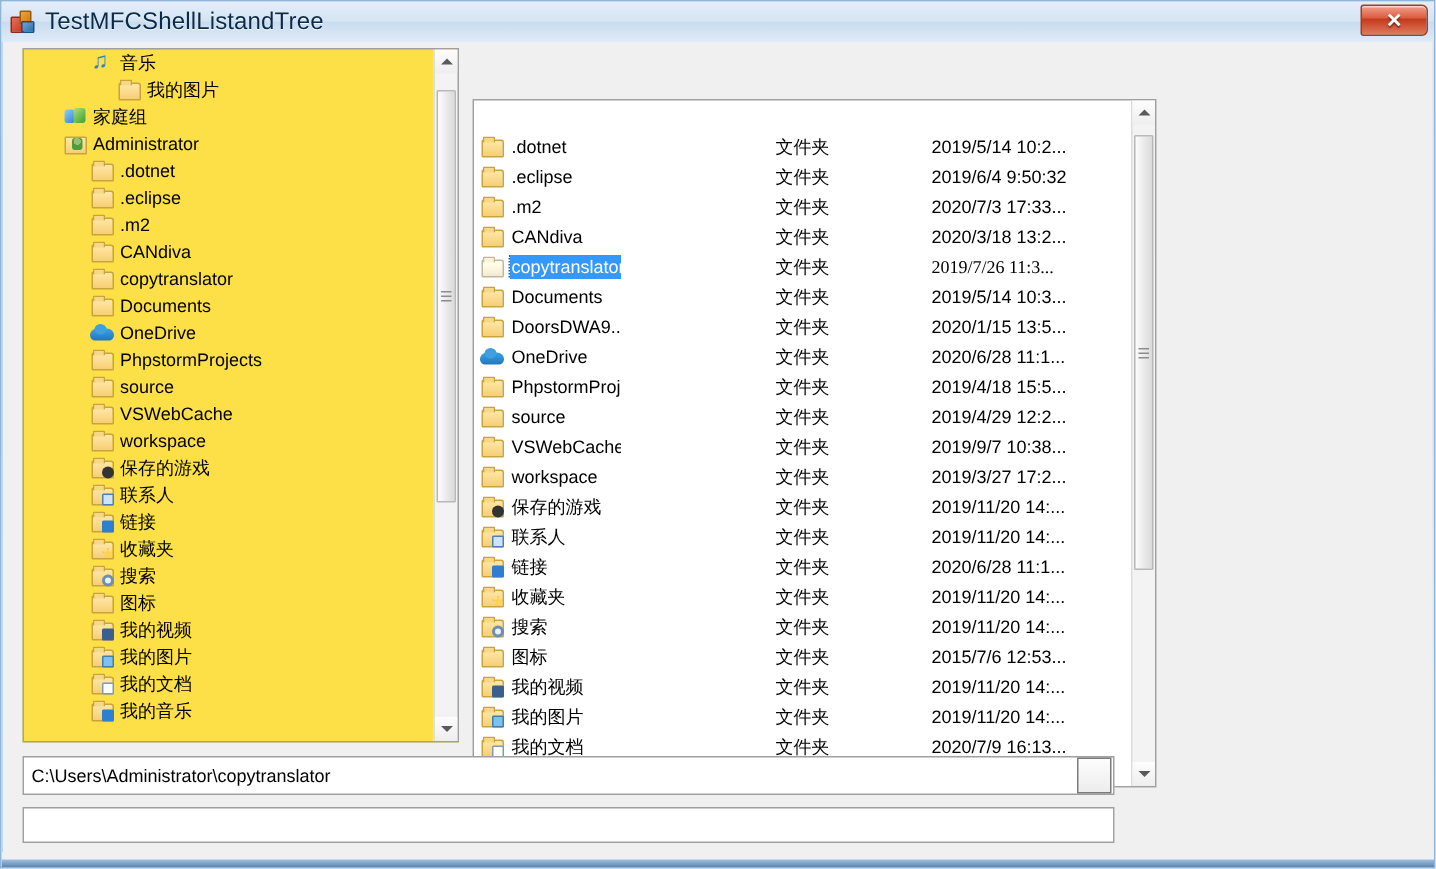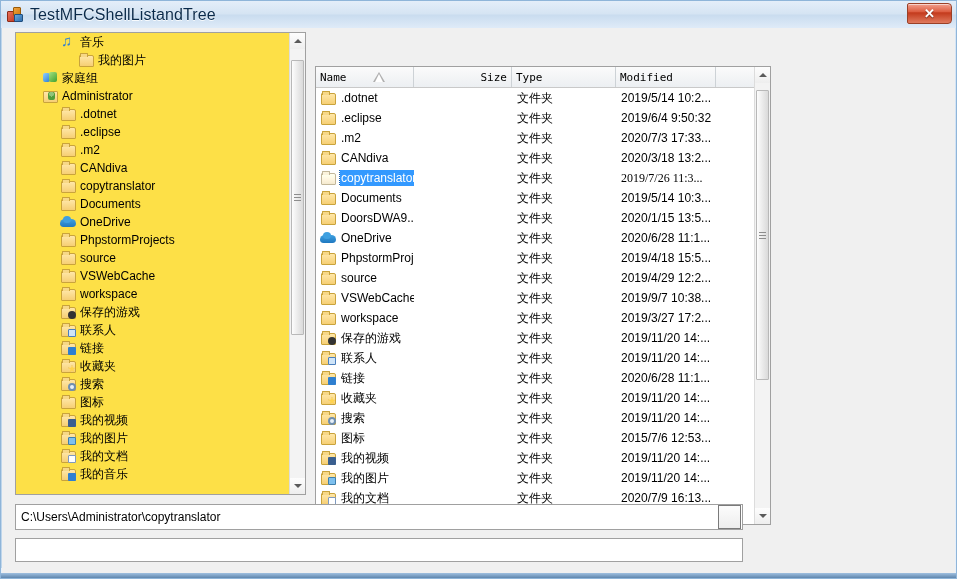--- a/index.html
+++ b/index.html
@@ -434,38 +434,20 @@
               <i></i>
             </span>
         </div>
         <div class="sb-btn sb-down">
           <span class="sb-arrow down"></span>
         </div>
       </div>
     </div>
 
     <div id="listview">
-      <div id="list-header">
-          <div class="hcell" style="width: 98px;">
-            <span>Name</span>
-            <span class="sort-tri"></span>
-          </div>
-          <div class="hcell right" style="width: 98px;">
-            <span>Size</span>
-          </div>
-          <div class="hcell" style="width: 104px;">
-            <span>Type</span>
-          </div>
-          <div class="hcell" style="width: 100px;">
-            <span>Modified</span>
-          </div>
-          <div class="hcell" style="width: 44px;">
-            <span></span>
-          </div>
-        </div>
       <div id="list-rows">
           <div class="lrow">
             <div class="lcell name" style="width: 98px;">
               <span class="licon ic-folder"></span>
               <span class="nm">.dotnet</span>
             </div>
             <div class="lcell size" style="width: 98px;"></div>
             <div class="lcell type" style="width: 104px;">文件夹</div>
             <div class="lcell mod" style="width: 100px;">2019/5/14 10:2...</div>
           </div>

